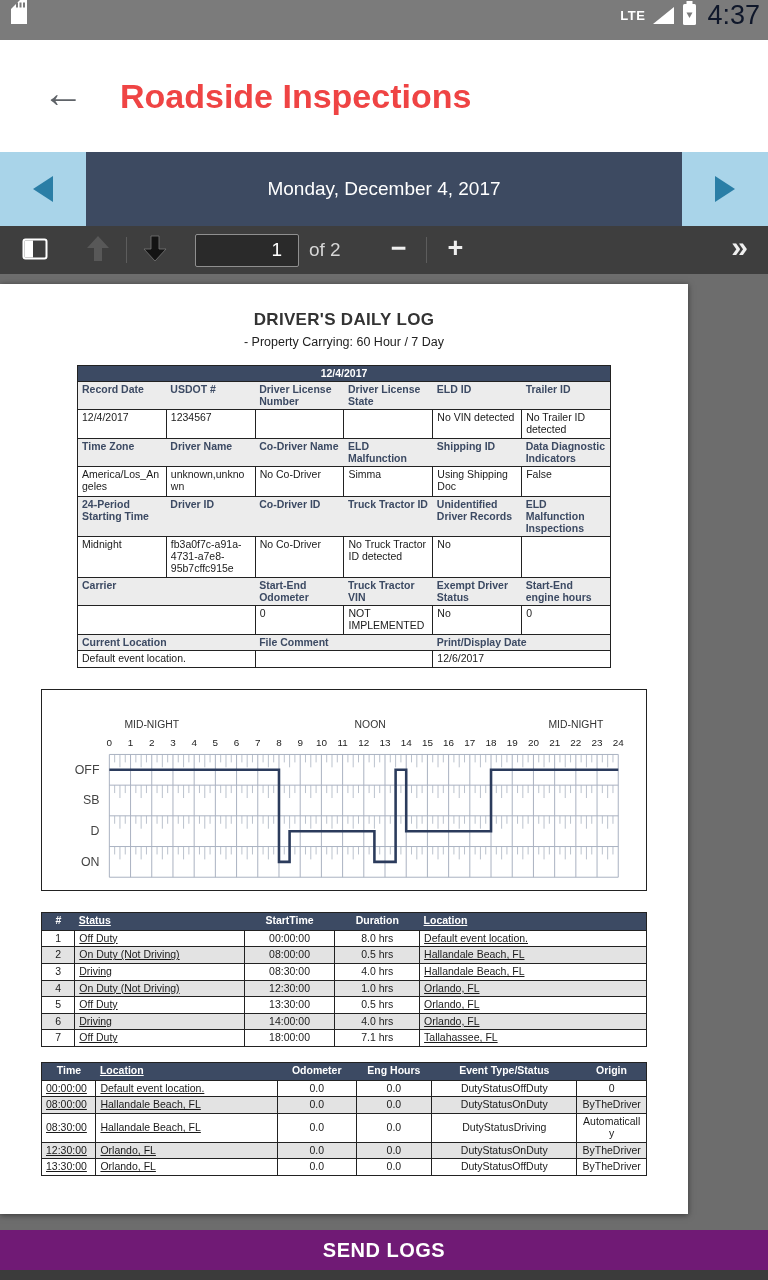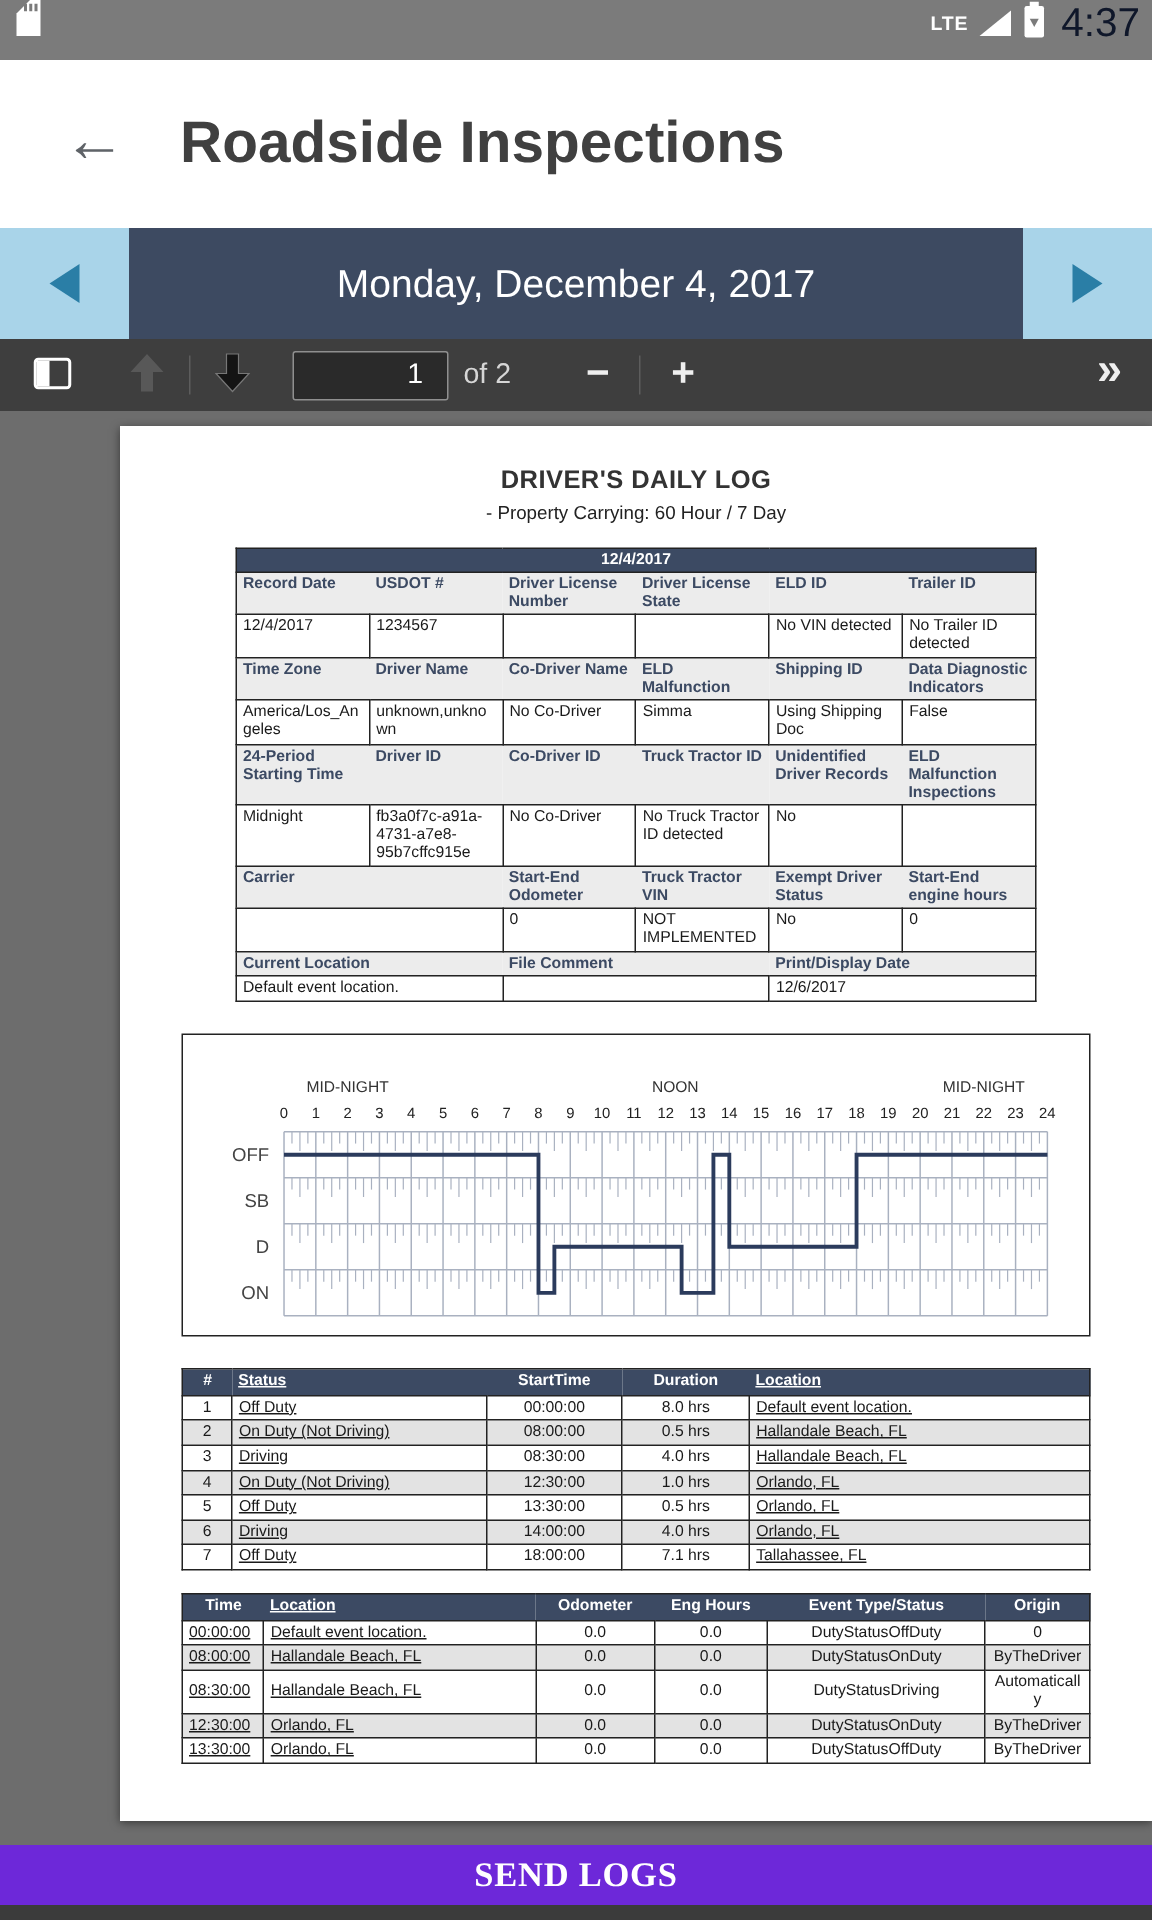--- a/index.html
+++ b/index.html
@@ -10,41 +10,41 @@
   
   .status-bar { flex:0 0 40px; background:#7b7b7b; display:flex; align-items:flex-start; justify-content:space-between; padding:0 8px 0 10px; }
   .status-right { display:flex; align-items:center; gap:8px; }
   .lte { color:#fff; font-size:13px; font-weight:bold; letter-spacing:.5px; }
   .signal { position:relative; width:0; height:0; border-left:21px solid transparent; border-bottom:17px solid #fff; }
   .clock { color:#0f172a; font-size:27px; font-weight:normal; margin-left:2px; }
 
   
   .app-bar { flex:0 0 112px; background:#fff; display:flex; align-items:center; padding-left:30px; }
   .back-btn { background:none; border:none; color:#5f6368; font-size:42px; line-height:1; padding:0 12px 6px; cursor:pointer; font-family:inherit; }
-  .page-title { font-size:39px; color:#404040; font-weight:bold; margin:0 0 0 24px; }
+  .page-title { font-size:34px; color:#ef4444; font-weight:bold; margin:0 0 0 24px; }
 
   
   .date-bar { flex:0 0 74px; background:#3d4a61; display:flex; align-items:stretch; }
   .date-nav-btn { width:86px; border:none; background:#a9d4e9; display:flex; align-items:center; justify-content:center; cursor:pointer; padding:0; }
   .tri-left { width:0; height:0; border-top:13px solid transparent; border-bottom:13px solid transparent; border-right:20px solid #2a7ea6; }
   .tri-right { width:0; height:0; border-top:13px solid transparent; border-bottom:13px solid transparent; border-left:20px solid #2a7ea6; }
-  .date-label { flex:1; color:#fff; font-size:26px; display:flex; align-items:center; justify-content:center; }
+  .date-label { flex:1; color:#fff; font-size:19px; display:flex; align-items:center; justify-content:center; }
 
   
   .pdf-toolbar { flex:0 0 48px; background:#3e3e3e; display:flex; align-items:center; padding:0 16px; }
   .tb-btn { background:none; border:none; padding:2px 6px; display:flex; align-items:center; justify-content:center; cursor:pointer; font-family:inherit; }
   .sep { width:1px; height:26px; background:#5d5d5d; margin:0 10px; }
   .page-input { width:104px; height:33px; background:#2a2a2a; border:1px solid #8f8f8f; border-radius:2px; color:#fff; font-size:19px; text-align:right; padding:0 16px 0 4px; margin-left:22px; font-family:inherit; }
   .of-label { color:#d6d6d6; font-size:19px; margin:0 12px 0 10px; }
   .zoom-btn { color:#efefef; font-size:27px; font-weight:bold; background:none; border:none; padding:0 10px 4px; cursor:pointer; font-family:inherit; }
   .spacer { flex:1; }
   .more-btn { color:#efefef; font-size:30px; font-weight:bold; background:none; border:none; padding:0 4px 6px; cursor:pointer; font-family:inherit; }
 
   
-  .pdf-area { flex:1 1 auto; overflow:hidden; display:flex; justify-content:flex-end; background:#6d6d6d; }
+  .pdf-area { flex:1 1 auto; overflow:hidden; display:flex; justify-content:flex-start; background:#6d6d6d; }
   .page { width:688px; height:930px; margin-top:10px; background:#fff; box-shadow:0 1px 6px rgba(0,0,0,.5); padding-top:26px; overflow:hidden; }
 
   .doc-title { text-align:center; font-size:17px; font-weight:bold; color:#333; letter-spacing:.3px; }
   .doc-subtitle { text-align:center; font-size:12.5px; color:#222; margin-top:5px; }
 
   .info-table { width:534px; margin:16px auto 0; border-collapse:collapse; table-layout:fixed; font-size:10.5px; border:1px solid #222; }
   .info-table .band { background:#3c4a63; color:#fff; text-align:center; font-weight:bold; font-size:10.5px; padding:1px 0 2px; border:1px solid #222; }
   .info-table tr.header td { background:#ececec; color:#3c4a63; font-weight:bold; padding:1px 4px 2px; vertical-align:top; border:none; line-height:1.15; }
   .info-table tr.data td { border:1px solid #222; padding:1px 4px 3px; vertical-align:top; color:#1a1a1a; line-height:1.15; overflow-wrap:anywhere; height:15px; }
 
@@ -53,21 +53,21 @@
 
   .data-table { width:606px; border-collapse:collapse; font-size:10.5px; border:1px solid #222; table-layout:fixed; }
   .status-table { margin:21px auto 0; }
   .events-table { margin:15px auto 0; }
   .data-table th { background:#3c4a63; color:#fff; font-weight:bold; padding:2px 4px 3px; border:none; line-height:1.1; }
   .data-table td { border:1px solid #222; padding:1px 4px 2px; color:#1a1a1a; line-height:1.2; overflow-wrap:anywhere; }
   .data-table tbody tr:nth-child(even) td { background:#e3e3e3; }
   .al-l { text-align:left;text-decoration:underline; } .al-c { text-align:center; }
 
   
-  .send-logs { flex:0 0 40px; background:#6d28d9; color:#fff; font-size:23px; font-weight:bold; border:none; letter-spacing:.5px; cursor:pointer; font-family:Liberation Serif, serif; }
+  .send-logs { flex:0 0 40px; background:#701a75; color:#fff; font-size:20px; font-weight:bold; border:none; letter-spacing:.5px; cursor:pointer; font-family:Liberation Sans, sans-serif; }
   .bottom-strip { flex:0 0 10px; background:#3b3b3b; }
 </style>
 </head>
 <body>
 
 <div class="screen">
 
   <div class="status-bar">
     <span>
       <svg width="18" height="24" viewBox="0 0 18 24">

